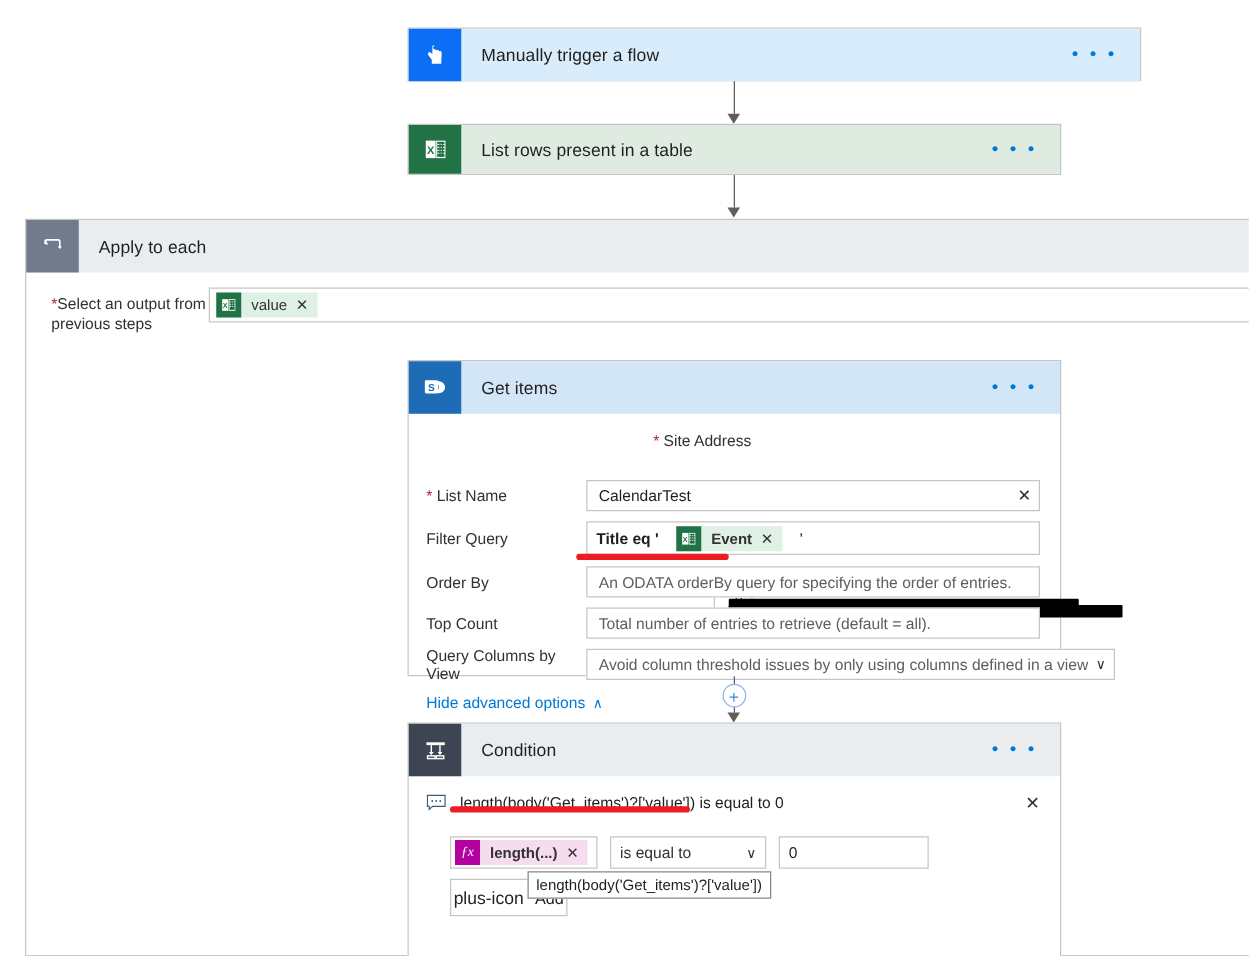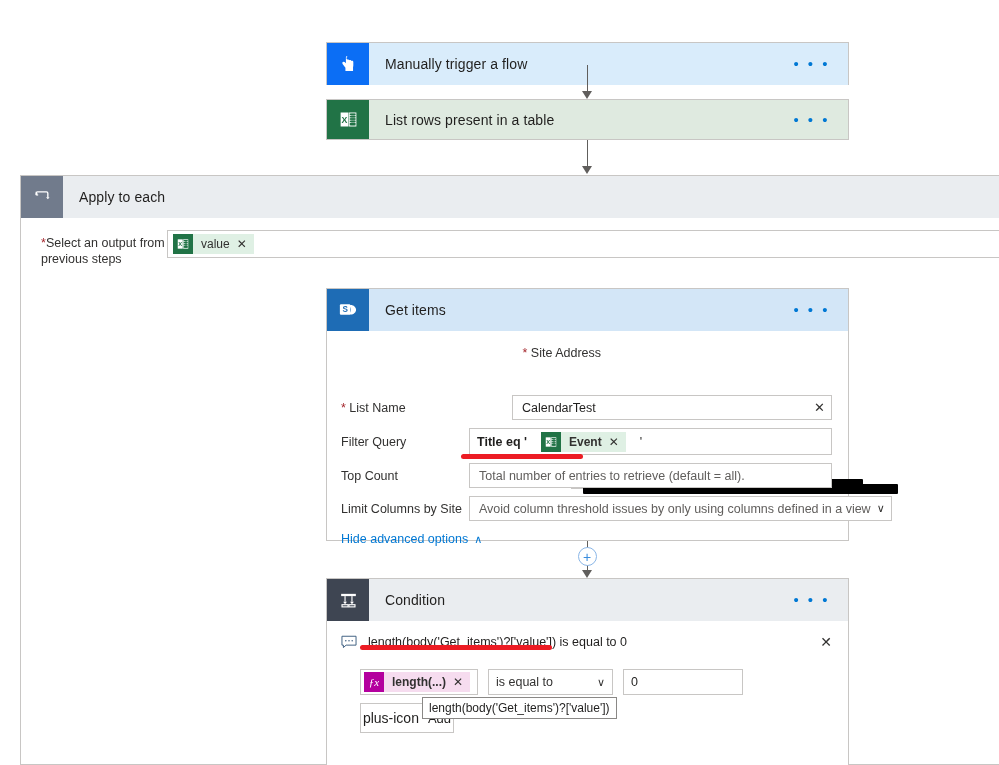--- a/index.html
+++ b/index.html
@@ -186,21 +186,21 @@
     padding:3px 6px;
     white-space:nowrap;
   }
   .comment-ico { flex:0 0 16px; }
 </style>
 </head>
 <body>
 
 <div class="canvas">
 
-  <div class="card" style="left:326px; top:22px; width:523px; height:43px;margin-top:20px;">
+  <div class="card" style="left:326px; top:22px; width:587px; height:43px;">
     <div class="card-head head-trigger">
       <div class="card-icon tile-blue">
         <svg width="22" height="22" viewBox="0 0 24 24" aria-hidden="true">
           <path fill="#ffffff" d="M11.5 3.2c-1 0-1.8.8-1.8 1.8v6.3L8.3 9.9a1.5 1.5 0 0 0-2.2 2l3.1 4.2v3.6h8.3v-4.1c0-.7.3-1.3.3-2.1V9.8c0-.8-.6-1.4-1.3-1.4-.4 0-.7.1-.9.3-.1-.6-.6-1.1-1.3-1.1-.4 0-.7.1-.9.4-.2-.5-.6-.9-1.2-.9-.2 0-.5.1-.7.2V5c0-1-.8-1.8-1.8-1.8z"></path>
           <circle cx="11.5" cy="5.6" r="1.2" fill="#0b6ef5"></circle>
         </svg>
       </div>
       <div class="card-title">Manually trigger a flow</div>
       <div class="ellipsis">• • •</div>
     </div>
@@ -304,21 +304,21 @@
       </div>
       <div class="field-ctl">
         <span class="redact-wrap">
           <span class="redact1"></span>
           <span class="redact2"></span>
         </span>
         <span class="chev">∨</span>
       </div>
     </div>
 
-    <div class="field-row" style="margin-top:20px;gap:43px;">
+    <div class="field-row" style="margin-top:9px;">
       <div class="field-label">
         <span class="req">*</span>
         <span>List Name</span>
       </div>
       <div class="field-ctl">
         <span class="field-val">CalendarTest</span>
         <span class="xclose">✕</span>
       </div>
     </div>
 
@@ -345,30 +345,36 @@
           <span class="chip-txt">
             <span style="font-weight:600;">Event</span>
             <span class="chip-x">✕</span>
           </span>
         </span>
         <span class="field-val">'</span>
       </div>
       <div class="red-underline" style="left:134px; bottom:-2px; width:122px;"></div>
     </div>
 
+    <div class="field-row" style="margin-top:5px;">
+      <div class="field-label">Order By</div>
+      <div class="field-ctl">
+        <span class="field-ph">An ODATA orderBy query for specifying the order of entries.</span>
+      </div>
+    </div>
 
     <div class="field-row" style="margin-top:4px;">
       <div class="field-label">Top Count</div>
       <div class="field-ctl">
         <span class="field-ph">Total number of entries to retrieve (default = all).</span>
       </div>
     </div>
 
     <div class="field-row" style="margin-top:4px;">
-      <div class="field-label">Limit Columns by Site</div>
+      <div class="field-label">Query Columns by View</div>
       <div class="field-ctl">
         <span class="field-ph">Avoid column threshold issues by only using columns defined in a view</span>
         <span class="chev">∨</span>
       </div>
     </div>
 
     <div class="adv-link">
       <span>Hide advanced options</span>
       <span style="font-size:11px;">∧</span>
     </div>

